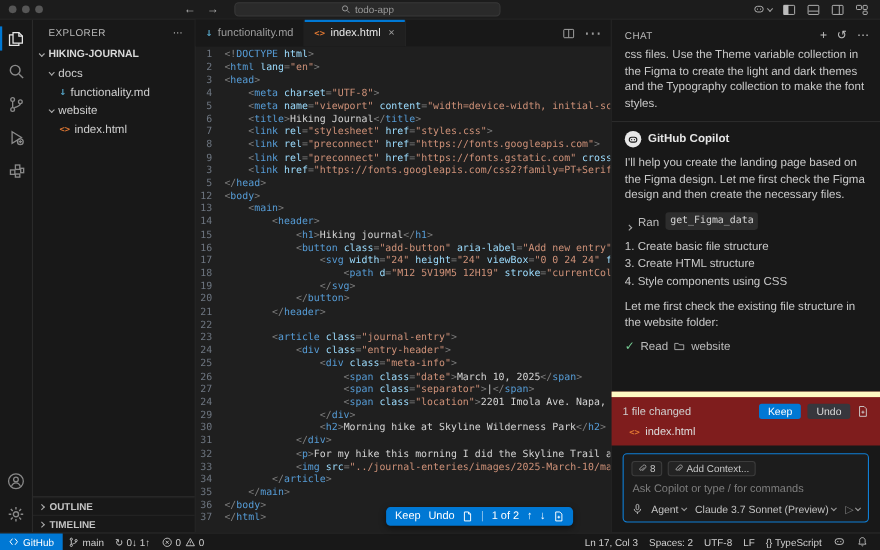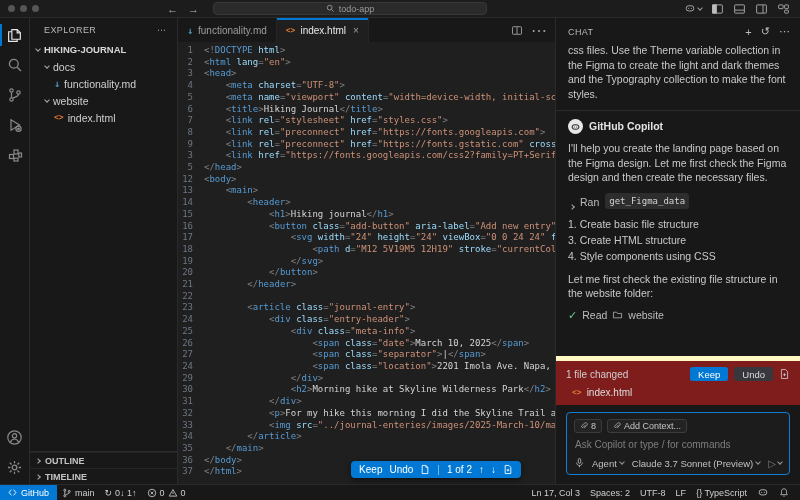--- a/index.html
+++ b/index.html
@@ -5,21 +5,21 @@
   *{margin:0;padding:0;box-sizing:border-box;}
   html,body{background:#000;}
   .window{width:800px;height:500px;display:flex;flex-direction:column;background:#181818;color:#ccc;
     font-family:"Liberation Sans",sans-serif;overflow:hidden;position:relative;}
   
   .titlebar{height:18px;background:#1c1c1c;border-bottom:1px solid #2a2a2a;display:flex;align-items:center;flex:0 0 18px;}
   .lights{display:flex;gap:5px;padding:0 8px;}
   .light{width:7px;height:7px;border-radius:50%;background:#565656;}
   .nav-arrows{display:flex;gap:10px;margin-left:120px;color:#b6b6b6;font-size:11px;}
   .nav-arrows span{cursor:default;}
-  .searchbox{margin-left:14px;width:274px;height:13px;background:#2a2a2a;border:1px solid #383838;border-radius:4px;
+  .searchbox{margin-left:14px;width:242px;height:13px;background:#2a2a2a;border:1px solid #383838;border-radius:4px;
     display:flex;align-items:center;justify-content:center;gap:4px;color:#9a9a9a;font-size:9px;}
   .tb-right{margin-left:auto;display:flex;align-items:center;gap:9px;padding-right:10px;}
   .tb-ic{display:flex;align-items:center;gap:2px;color:#9a9a9a;}
   
   .mainrow{flex:1;display:flex;min-height:0;}
   
   .activitybar{width:30px;background:#181818;border-right:1px solid #2a2a2a;display:flex;flex-direction:column;align-items:center;padding-top:2px;}
   .ab-item{width:30px;height:30px;display:flex;align-items:center;justify-content:center;position:relative;opacity:.62;}
   .ab-item.active{opacity:1;}
   .ab-item.active::before{content:"";position:absolute;left:0;top:4px;bottom:4px;width:2px;background:#0078d4;}

